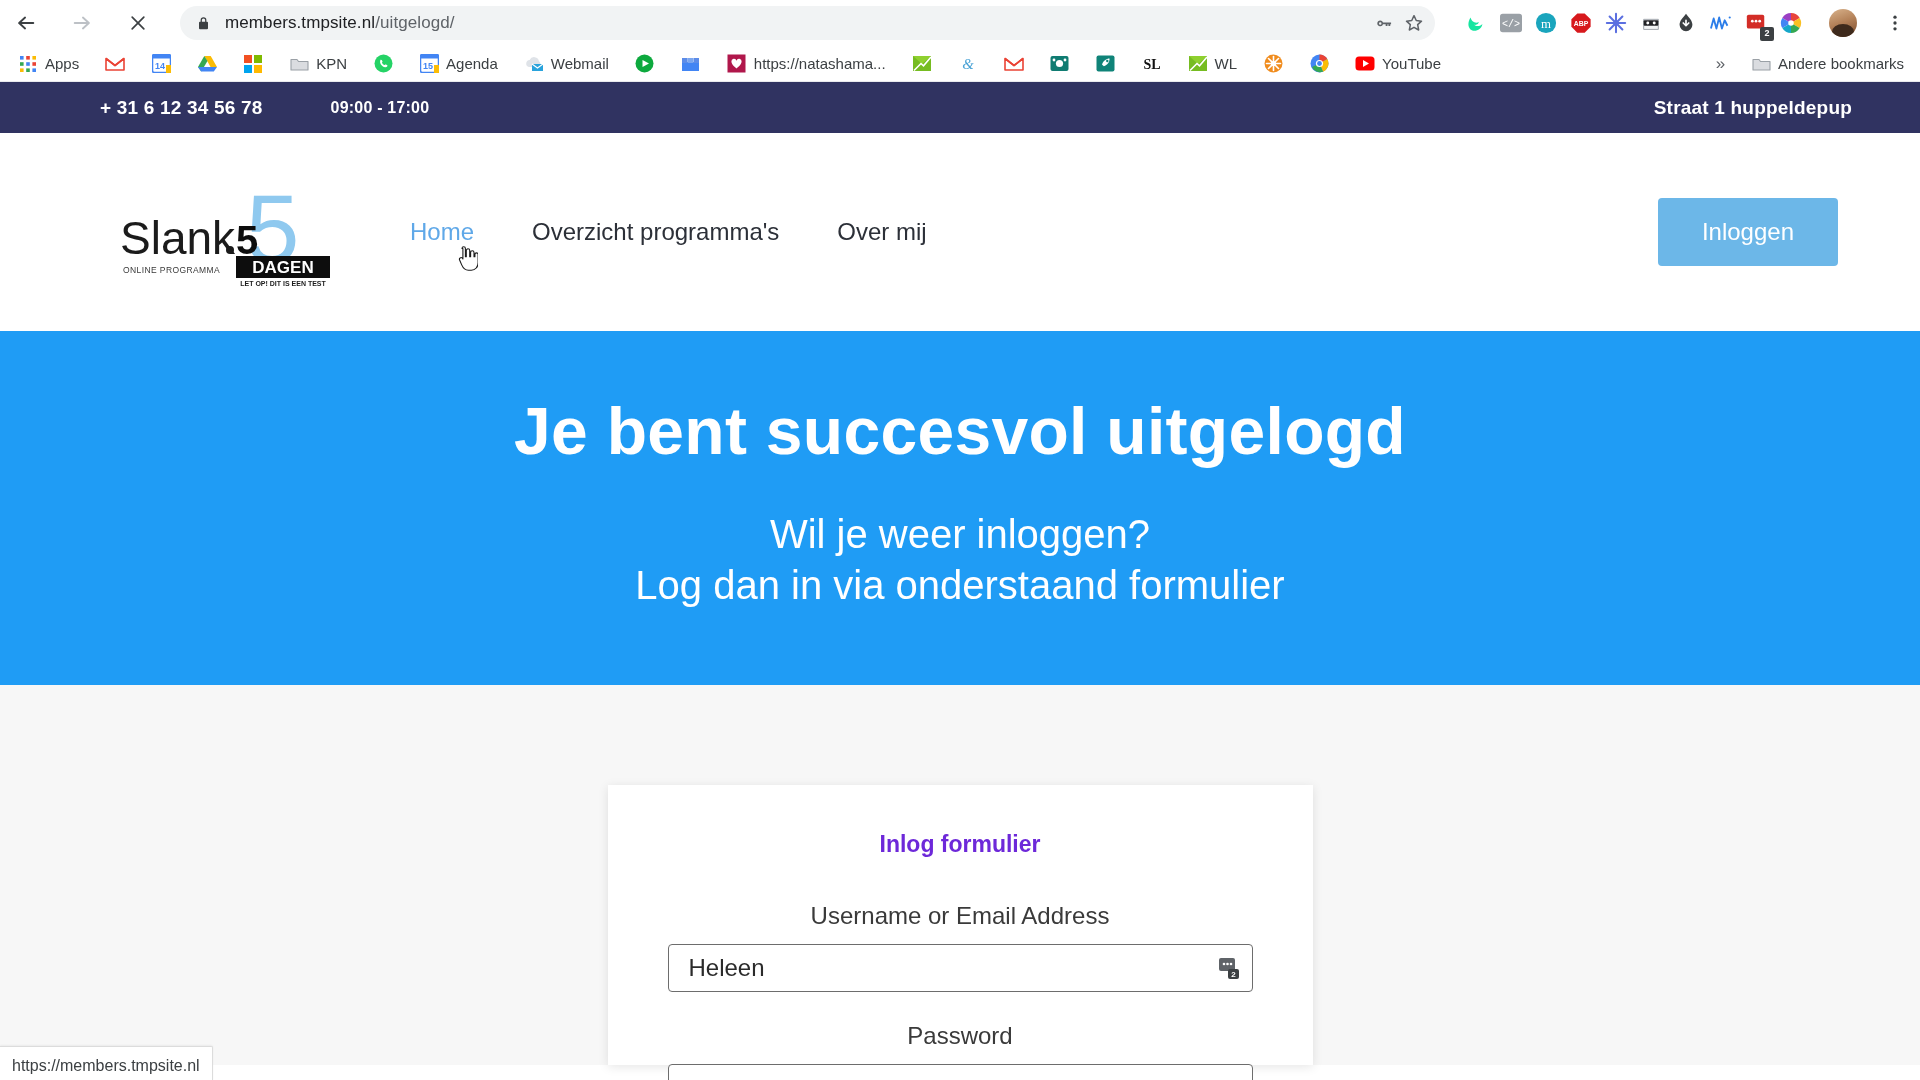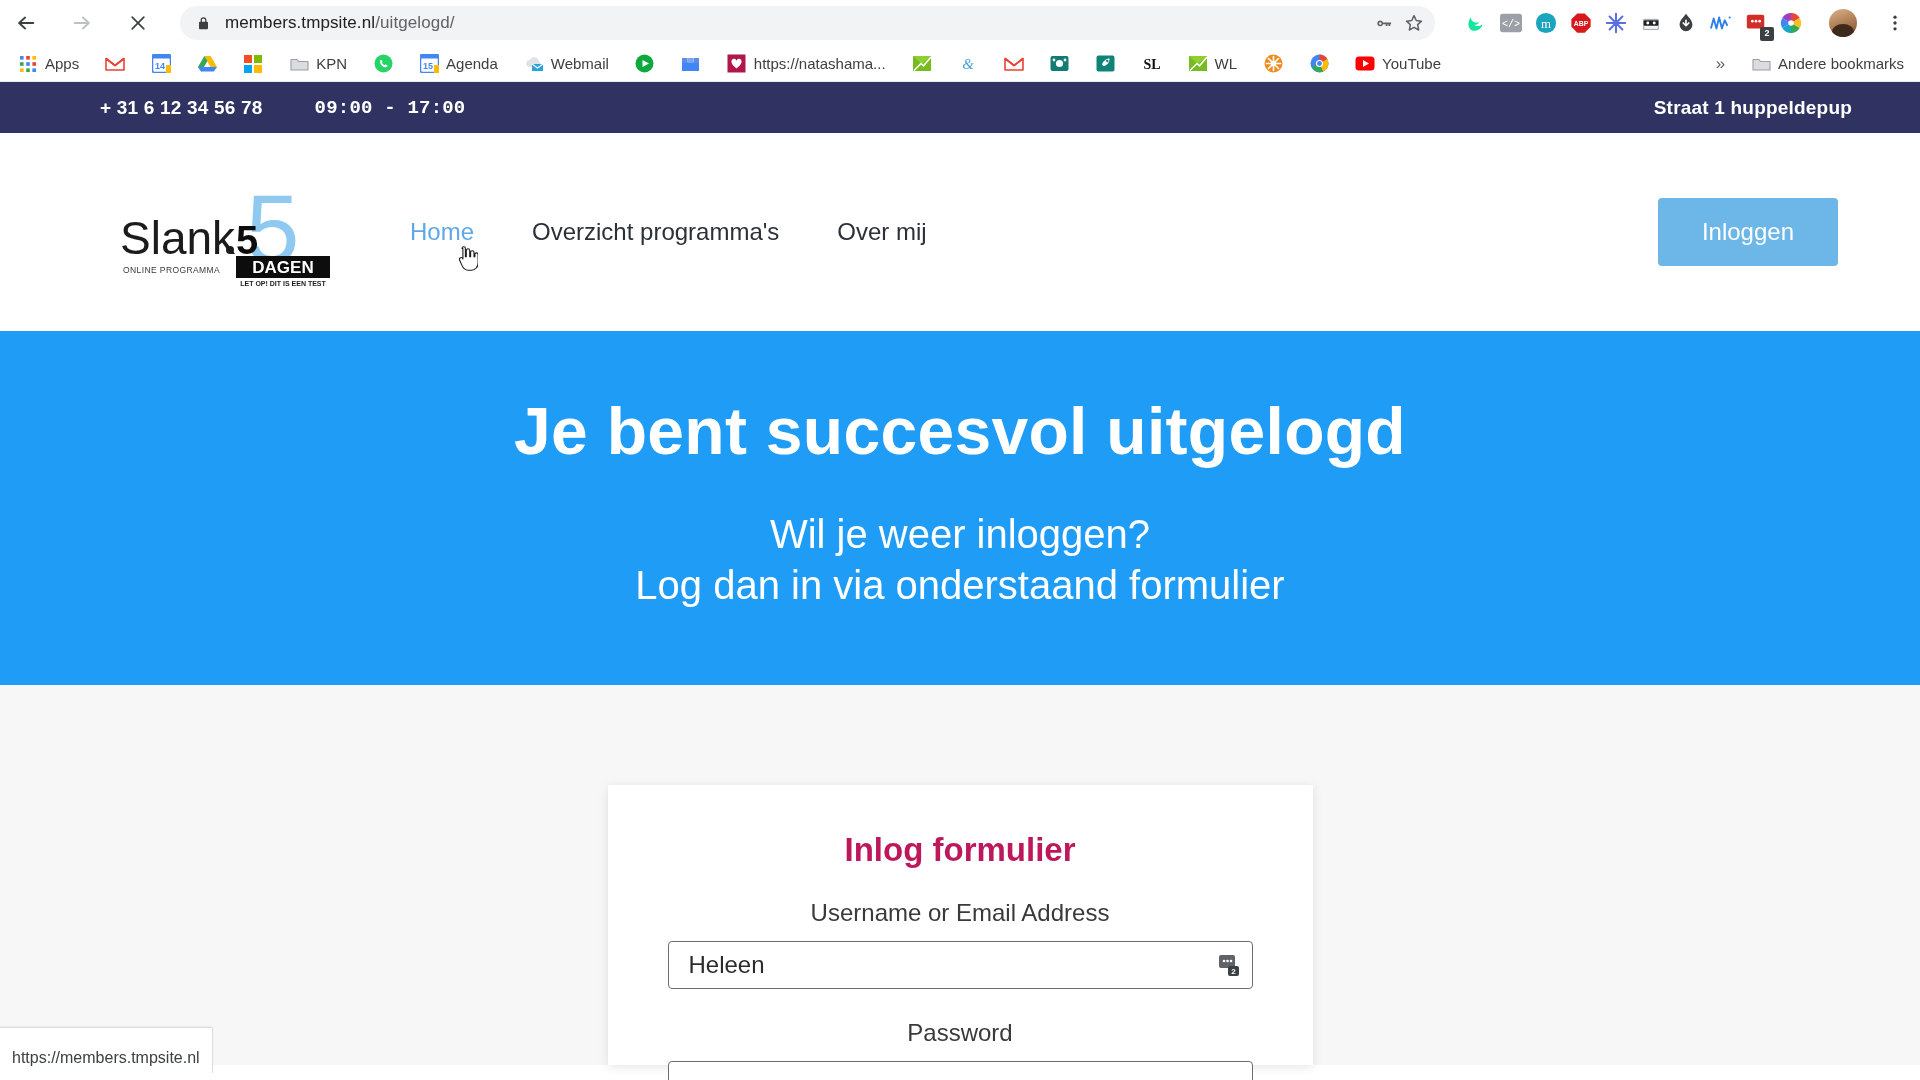--- a/index.html
+++ b/index.html
@@ -109,21 +109,21 @@
 
   .topbar {
     height: 51px;
     background: #303361;
     display: flex;
     align-items: center;
     padding: 0 68px 0 100px;
     color: #ffffff;
   }
   .topbar .phone { font-size: 19px; font-weight: 700; letter-spacing: .2px; }
-  .topbar .hours { font-size: 19px; font-weight: 700; margin-left: 52px; letter-spacing: .2px; font-family: Liberation Mono, monospace;}
+  .topbar .hours { font-size: 16px; font-weight: 700; margin-left: 68px; letter-spacing: .2px;}
   .topbar .addr { margin-left: auto; font-size: 19px; font-weight: 700; letter-spacing: .2px;}
 
   .header {
     height: 198px;
     background: #ffffff;
     display: flex;
     align-items: center;
     padding: 0 82px 0 118px;
   }
   .logo { width: 230px; height: 120px; position: relative; flex: 0 0 auto; }
@@ -177,24 +177,24 @@
     padding-top: 100px;
   }
   .form-card {
     width: 705px;
     background: #ffffff;
     box-shadow: 0 2px 10px rgba(0,0,0,.10);
     padding: 46px 60px 40px;
     text-align: center;
   }
   .form-card h2 {
-    font-size: 33px;
+    font-size: 23px;
     font-weight: 700;
-    color: #be185d;
-    margin-bottom: 30px;
+    color: #6d28d9;
+    margin-bottom: 44px;
   }
   .field-label {
     font-size: 24px;
     color: #3a3a3a;
     margin-bottom: 14px;
     display: block;
   }
   .field-wrap { position: relative; margin-bottom: 30px; }
   .field {
     width: 100%;
@@ -211,25 +211,25 @@
   }
   .lp-icon {
     position: absolute; right: 12px; top: 50%;
     transform: translateY(-50%);
     width: 24px; height: 24px;
   }
 
   
   .status-bubble {
     position: absolute;
-    left: 0; bottom: 8px;
+    left: 0; bottom: 0;
     background: #ffffff;
     border: 1px solid #dcdcdc;
     border-left: none; border-bottom: none;
-    padding: 21px 12px 6px 12px;
+    padding: 10px 12px 6px 12px;
     font-size: 16px;
     color: #3c4043;
     box-shadow: 0 -1px 2px rgba(0,0,0,.05);
     border-top-right-radius: 2px;
     z-index: 50;
   }
 </style>
 </head>
 <body>
 

